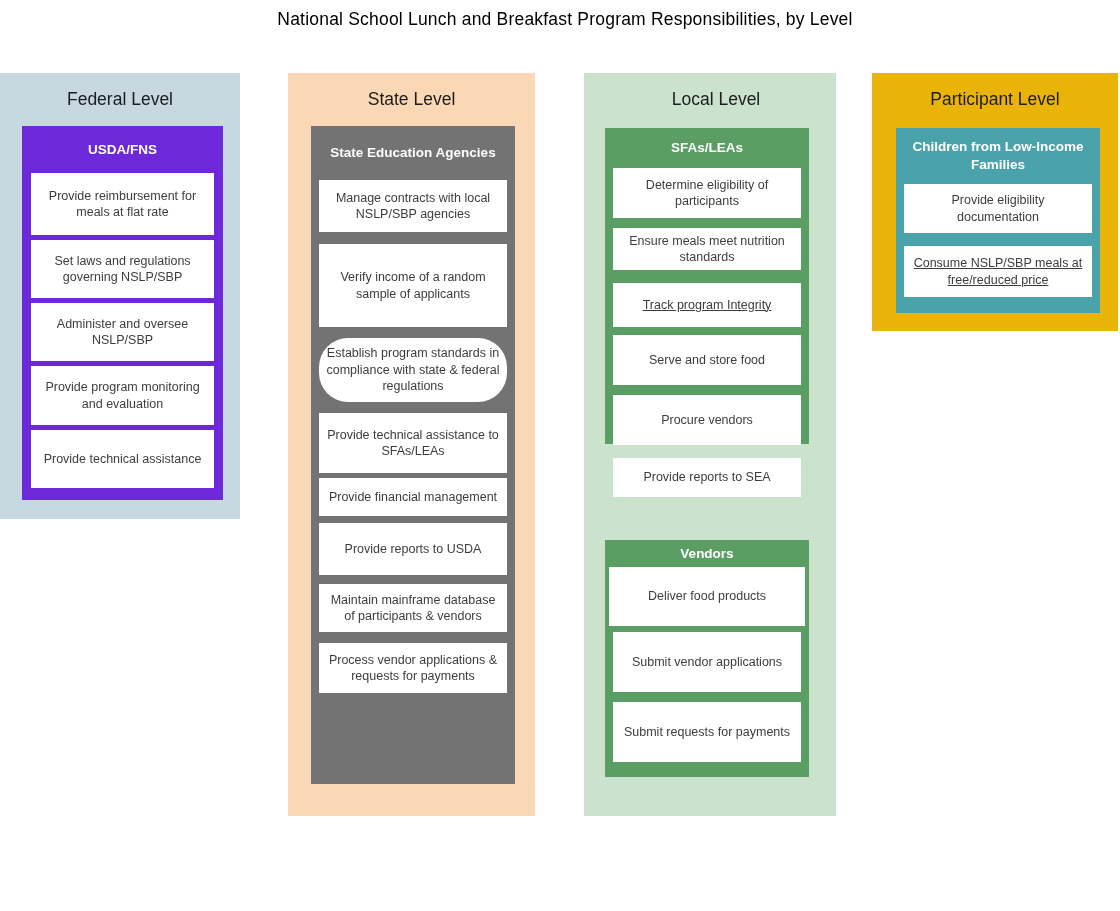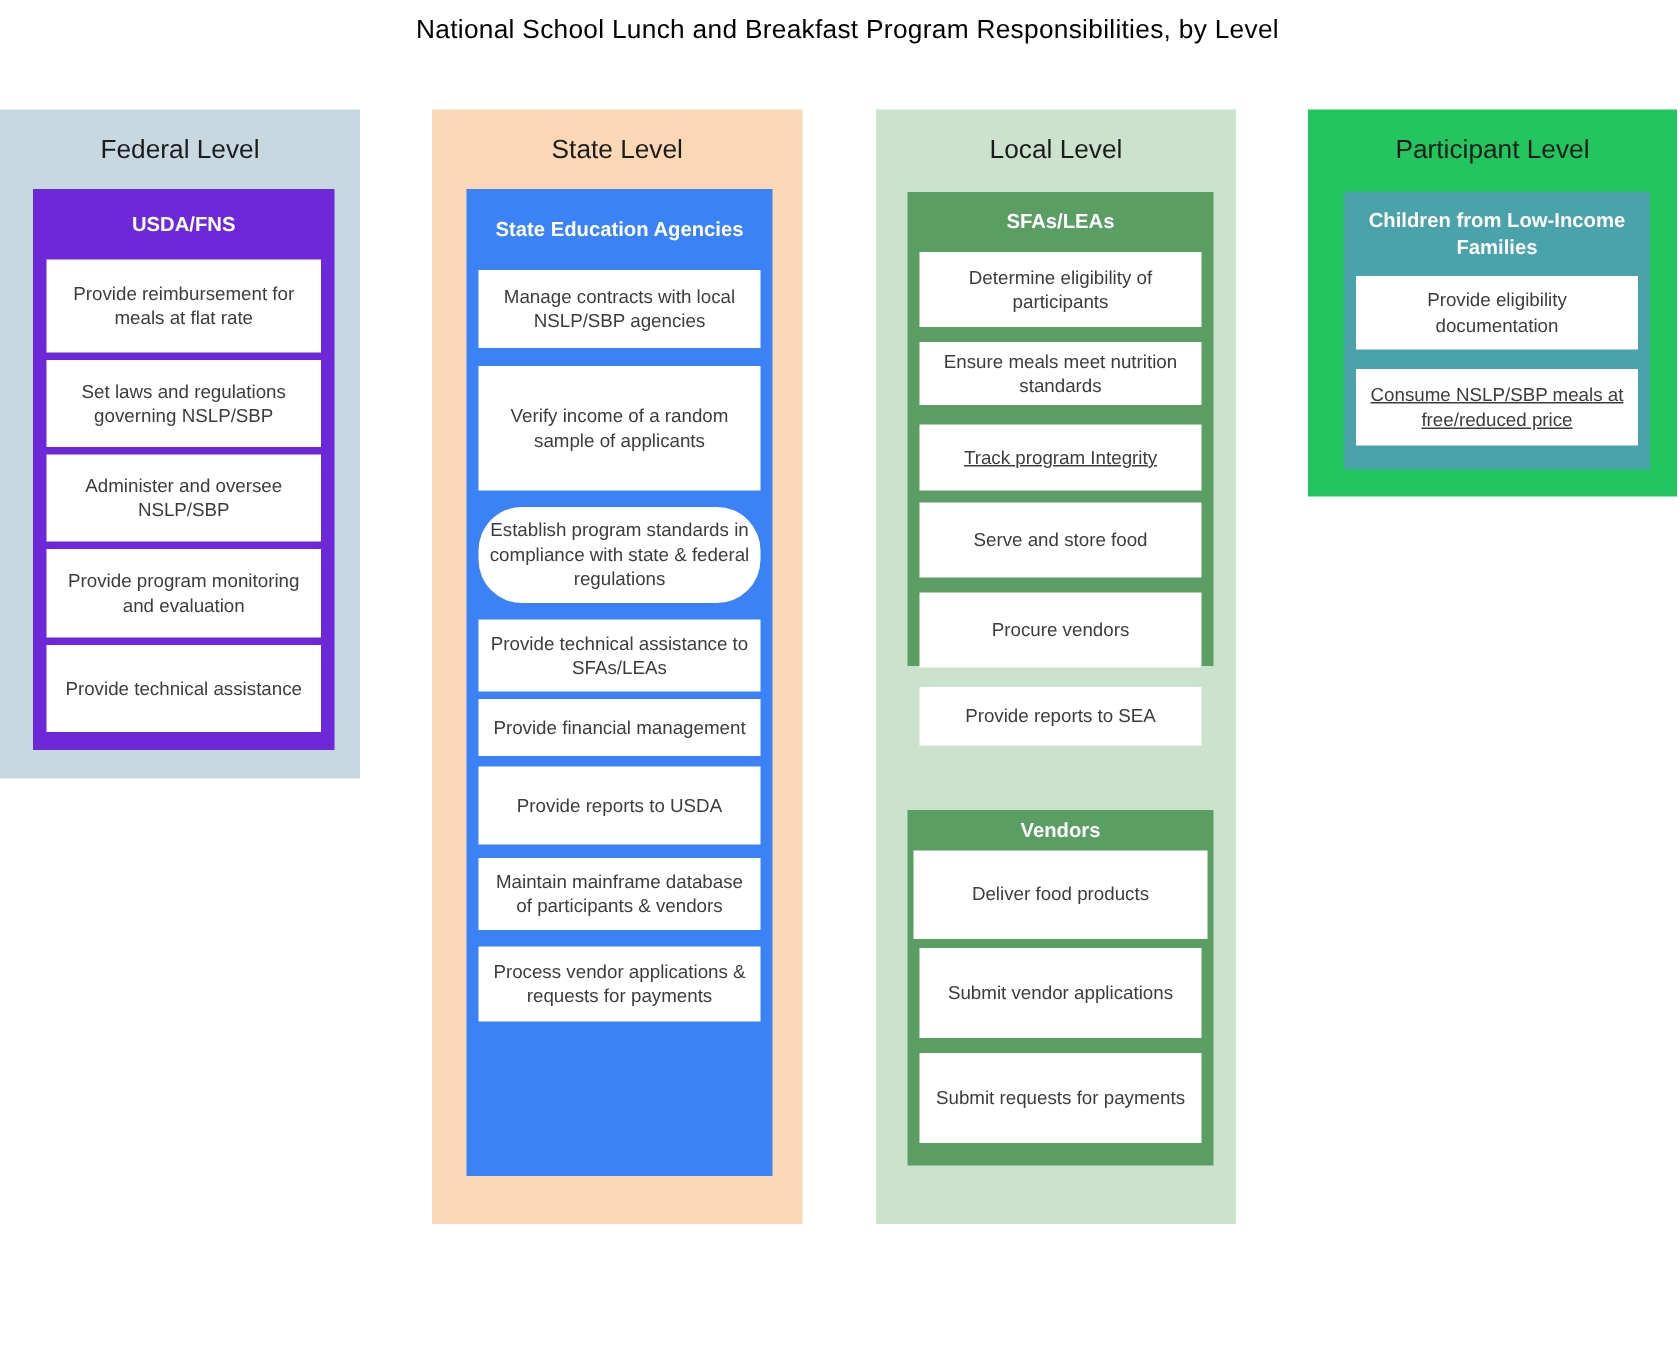--- a/index.html
+++ b/index.html
@@ -22,23 +22,23 @@
     text-align:center;display:flex;align-items:center;justify-content:center;
     padding:0 14px;box-sizing:border-box;
   }
   .item{
     background:#ffffff;color:#3d3d3d;font-size:12.5px;line-height:1.32;
     text-align:center;display:flex;align-items:center;justify-content:center;
     padding:2px 7px;box-sizing:border-box;
   }
   
   .fed-bg{background:#C7D8E0;}   .fed-accent{background:#6d28d9;}
-  .state-bg{background:#FAD8B6;} .state-accent{background:#3b82f6;}
+  .state-bg{background:#FAD8B6;} .state-accent{background:#737373;}
   .local-bg{background:#CBE2CD;} .local-accent{background:#5A9E64;}
-  .part-bg{background:#22c55e;}  .part-accent{background:#4AA2AB;}
+  .part-bg{background:#eab308;}  .part-accent{background:#4AA2AB;}
 </style>
 </head>
 <body>
 
 <div class="diagram-title">National School Lunch and Breakfast Program Responsibilities, by Level</div>
 
 <div class="col fed-bg" style="left:0;width:240px;height:446px;">
   <div class="col-title">Federal Level</div>
   <div class="group fed-accent" style="left:22px;top:53px;width:201px;height:374px;">
     <div class="group-header" style="height:47px;">USDA/FNS</div>
@@ -50,29 +50,29 @@
   </div>
 </div>
 
 <div class="col state-bg" style="left:288px;width:247px;height:743px;">
   <div class="col-title">State Level</div>
   <div class="group state-accent" style="left:23px;top:53px;width:204px;height:658px;">
     <div class="group-header" style="height:54px;">State Education Agencies</div>
     <div class="item" style="height:52px;margin:0 8px;">Manage contracts with local NSLP/SBP agencies</div>
     <div class="item" style="height:83px;margin:12px 8px 0;">Verify income of a random sample of applicants</div>
     <div class="item" style="height:64px;margin:11px 8px 0;border-radius:29px;">Establish program standards in compliance with state &amp; federal regulations</div>
-    <div class="item" style="height:48px;margin:11px 8px 0;">Provide technical assistance to SFAs/LEAs</div>
+    <div class="item" style="height:60px;margin:11px 8px 0;">Provide technical assistance to SFAs/LEAs</div>
     <div class="item" style="height:38px;margin:5px 8px 0;">Provide financial management</div>
     <div class="item" style="height:52px;margin:7px 8px 0;">Provide reports to USDA</div>
     <div class="item" style="height:48px;margin:9px 8px 0;">Maintain mainframe database of participants &amp; vendors</div>
     <div class="item" style="height:50px;margin:11px 8px 0;">Process vendor applications &amp; requests for payments</div>
   </div>
 </div>
 
-<div class="col local-bg" style="left:584px;width:240px;height:743px;">
+<div class="col local-bg" style="left:584px;width:240px;height:743px;padding-left:12px;">
   <div class="col-title">Local Level</div>
   <div class="group local-accent" style="left:21px;top:55px;width:204px;height:316px;">
     <div class="group-header" style="height:40px;">SFAs/LEAs</div>
     <div class="item" style="height:50px;margin:0 8px;">Determine eligibility of participants</div>
     <div class="item" style="height:42px;margin:10px 8px 0;">Ensure meals meet nutrition standards</div>
     <div class="item" style="height:44px;margin:13px 8px 0;text-decoration:underline;">Track program Integrity</div>
     <div class="item" style="height:50px;margin:8px 8px 0;">Serve and store food</div>
     <div class="item" style="height:50px;margin:10px 8px 0;">Procure vendors</div>
     <div class="item" style="height:39px;margin:13px 8px 0;">Provide reports to SEA</div>
   </div>

